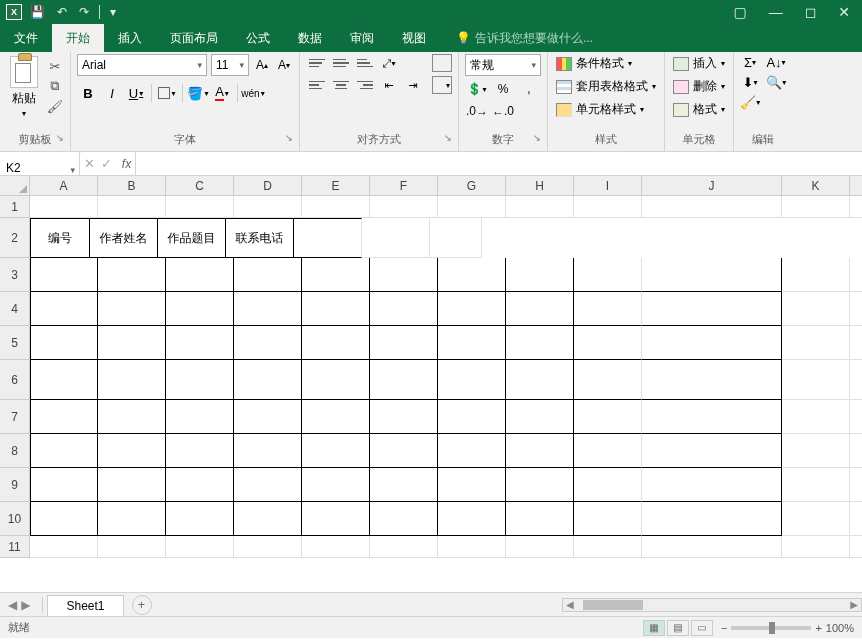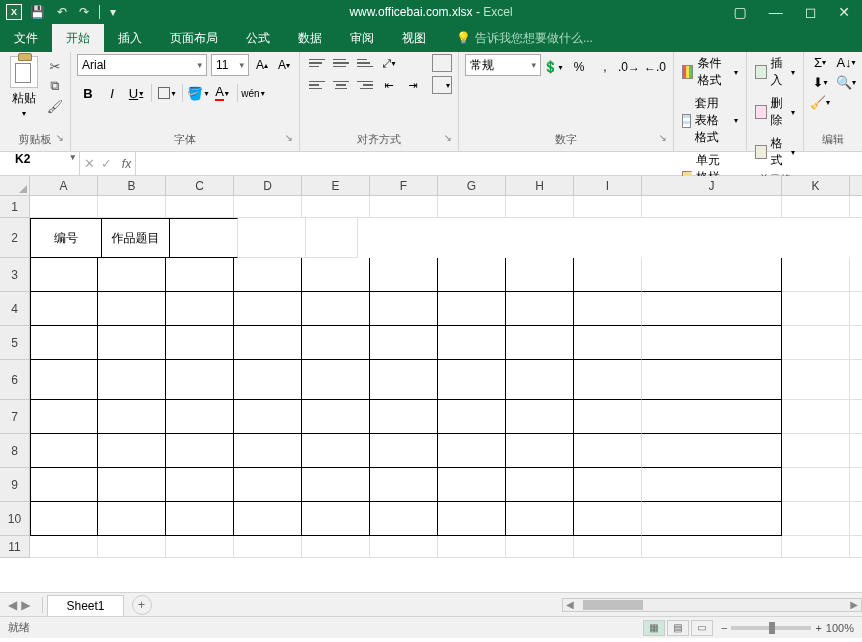--- a/index.html
+++ b/index.html
@@ -85,21 +85,21 @@
 .cell-icon.ins { background: #dfefdf; }
 .cell-icon.del { background: #fde; }
 .cell-icon.fmt { background: #eed; }
 
 .edit-col { display: flex; flex-direction: column; gap: 4px; }
 .edit-row { display: flex; gap: 6px; }
 .eb { width: 20px; height: 16px; display: flex; align-items: center; justify-content: center; cursor: pointer; font-size: 13px; }
 
 
 .formulabar { height: 24px; display: flex; border-bottom: 1px solid #d4d4d4; background: #fff; }
-.namebox { width: 80px; border-right: 1px solid #d4d4d4; display: flex; align-items: flex-start; padding: 0 15px; font-size: 12px; position: relative; font-weight: bold; }
+.namebox { width: 80px; border-right: 1px solid #d4d4d4; display: flex; align-items: flex-end; padding: 0 6px; font-size: 12px; position: relative; }
 .namebox .dd { position: absolute; right: 4px; font-size: 9px; color: #666; }
 .fb-btns { display: flex; align-items: center; padding: 0 4px; gap: 6px; border-right: 1px solid #d4d4d4; color: #aaa; }
 .fb-btn { cursor: pointer; font-size: 13px; }
 .fx { font-style: italic; font-size: 12px; color: #666; margin-left: 4px; cursor: pointer; }
 .formula-input { flex: 1; padding: 0 6px; display: flex; align-items: center; }
 
 
 .gridarea { position: relative; height: 416px; overflow: hidden; background: #fff; }
 .selectall { position: absolute; left: 0; top: 0; width: 30px; height: 20px; background: #eee; border-right: 1px solid #ccc; border-bottom: 1px solid #ccc; cursor: pointer; }
 .selectall::after { content: ""; position: absolute; right: 2px; bottom: 2px; width: 0; height: 0; border-left: 8px solid transparent; border-bottom: 8px solid #b0b0b0; }
@@ -142,25 +142,20 @@
 <body>
 
 <div class="titlebar">
   <div class="titlebar-left">
     <div class="excel-icon">X</div>
     <span class="qat-btn">💾</span>
     <span class="qat-btn">↶</span>
     <span class="qat-btn">↷</span>
     <span class="qat-sep"></span>
     <span class="qat-btn">▾</span>
-  </div>
-  <div class="titlebar-center">
-    <span>www.officebai.com.xlsx</span>
-    <span> - </span>
-    <span class="appname">Excel</span>
   </div>
   <div class="titlebar-right">
     <span class="win-btn">▢</span>
     <span class="win-btn">—</span>
     <span class="win-btn">◻</span>
     <span class="win-btn">✕</span>
   </div>
 </div>
 
 <div class="menubar">
@@ -290,21 +285,21 @@
         <div class="wm" style="display:flex;align-items:center;justify-content:flex-end;font-size:8px;padding-right:1px">▾</div>
       </div>
     </div>
     <div class="ribbon-group-label">
       <span>对齐方式</span>
       <span class="launcher">↘</span>
     </div>
   </div>
 
   <div class="ribbon-group">
-    <div class="ribbon-group-content" style="flex-direction:row">
+    <div class="ribbon-group-content" style="flex-direction:column">
       <div class="num-format">
         <span>常规</span>
         <span class="dd">▾</span>
       </div>
       <div class="num-row" style="margin-top:4px">
         <div class="nb">💲<span style="font-size:8px">▾</span></div>
         <div class="nb">%</div>
         <div class="nb">,</div>
       </div>
       <div class="nb2">
@@ -442,22 +437,24 @@
         <div class="cell" style="width: 68px; height: 22px;"></div>
         <div class="cell" style="width: 68px; height: 22px;"></div>
         <div class="cell" style="width: 68px; height: 22px;"></div>
         <div class="cell" style="width: 68px; height: 22px;"></div>
         <div class="cell" style="width: 68px; height: 22px;"></div>
         <div class="cell" style="width: 140px; height: 22px;"></div>
         <div class="cell" style="width: 68px; height: 22px;"></div>
         <div class="cell" style="width: 52px; height: 22px;"></div>
       </div>
       <div class="cellrow" style="height: 40px;">
-        <div class="cell thick-b thick-r thick-t thick-l" style="width: 72px; height: 40px;">编号</div>
+        <div class="cell thick-b thick-r thick-t thick-l" style="width: 60px; height: 40px;">编号</div>
+        <div class="cell thick-b thick-r thick-t" style="width: 68px; height: 40px;">作者姓名</div>
         <div class="cell thick-b thick-r thick-t" style="width: 68px; height: 40px;">作品题目</div>
+        <div class="cell thick-b thick-r thick-t" style="width: 68px; height: 40px;">联系电话</div>
         <div class="cell thick-b thick-t" style="width: 68px; height: 40px;"></div>
         <div class="cell" style="width: 68px; height: 40px;"></div>
         <div class="cell" style="width: 52px; height: 40px;"></div>
       </div>
       <div class="cellrow" style="height: 34px;">
         <div class="cell thick-b thick-r thick-l" style="width: 68px; height: 34px;"></div>
         <div class="cell thick-b thick-r" style="width: 68px; height: 34px;"></div>
         <div class="cell thick-b thick-r" style="width: 68px; height: 34px;"></div>
         <div class="cell thick-b thick-r" style="width: 68px; height: 34px;"></div>
         <div class="cell thick-b thick-r" style="width: 68px; height: 34px;"></div>

